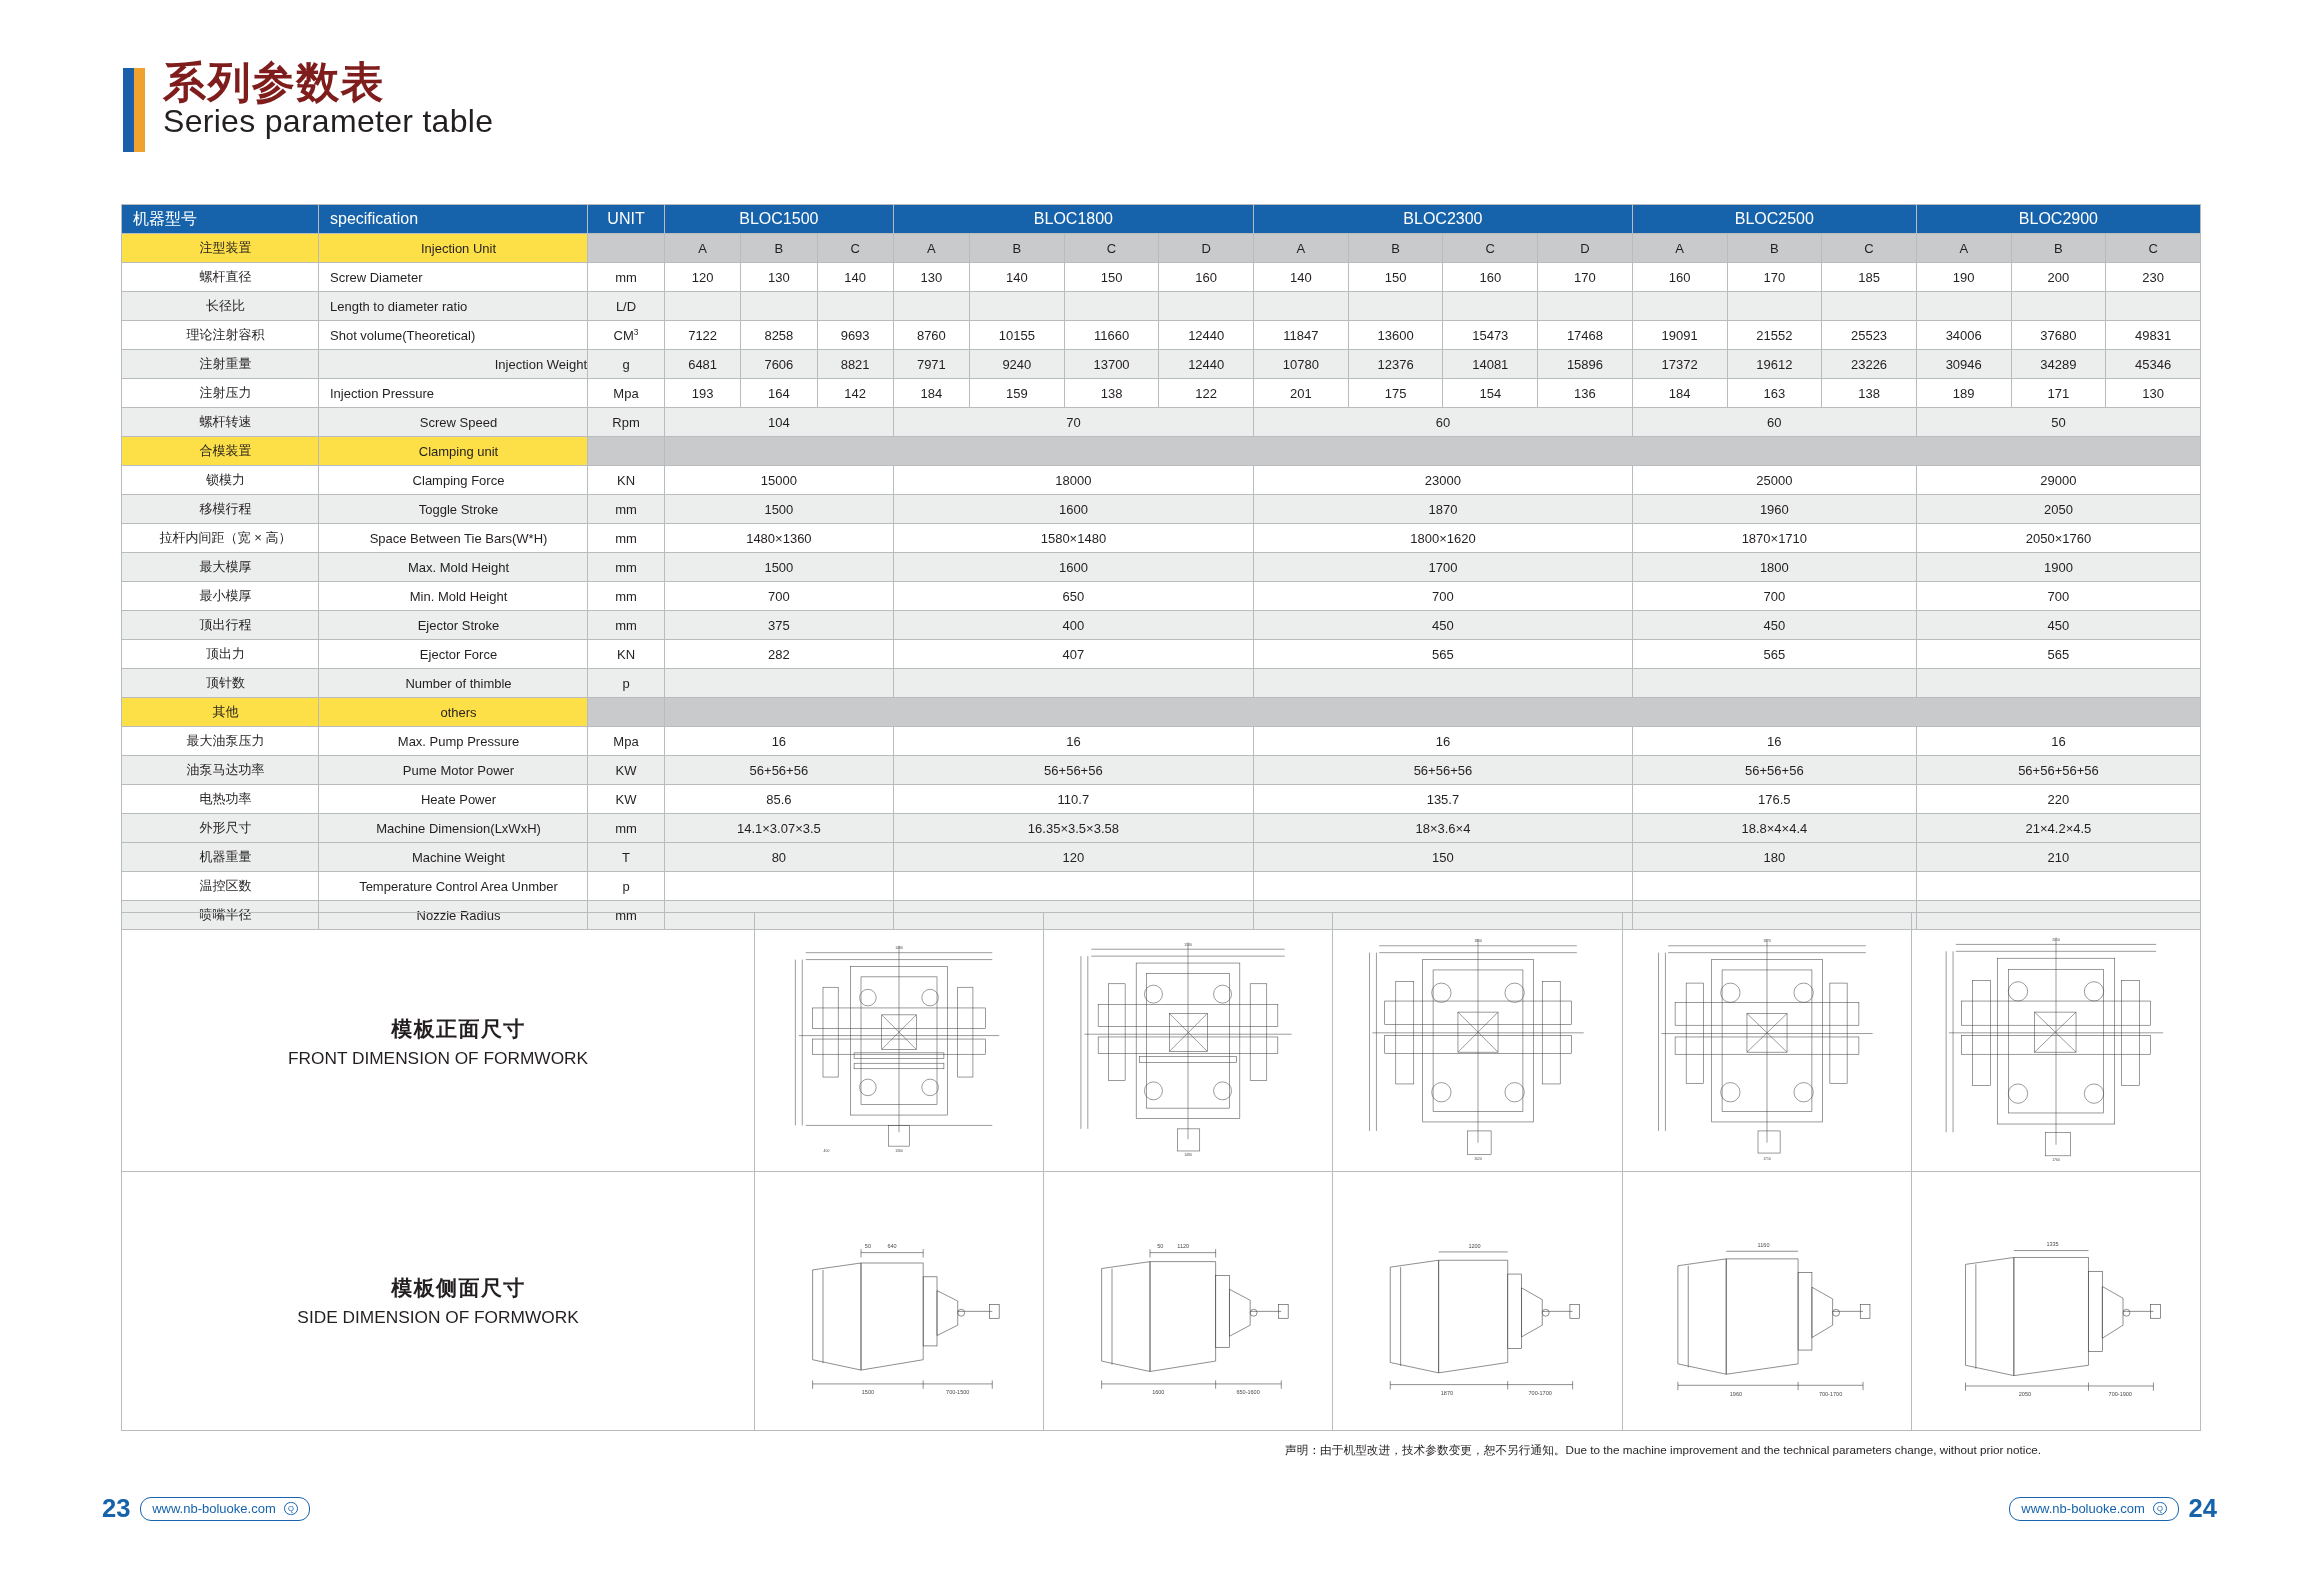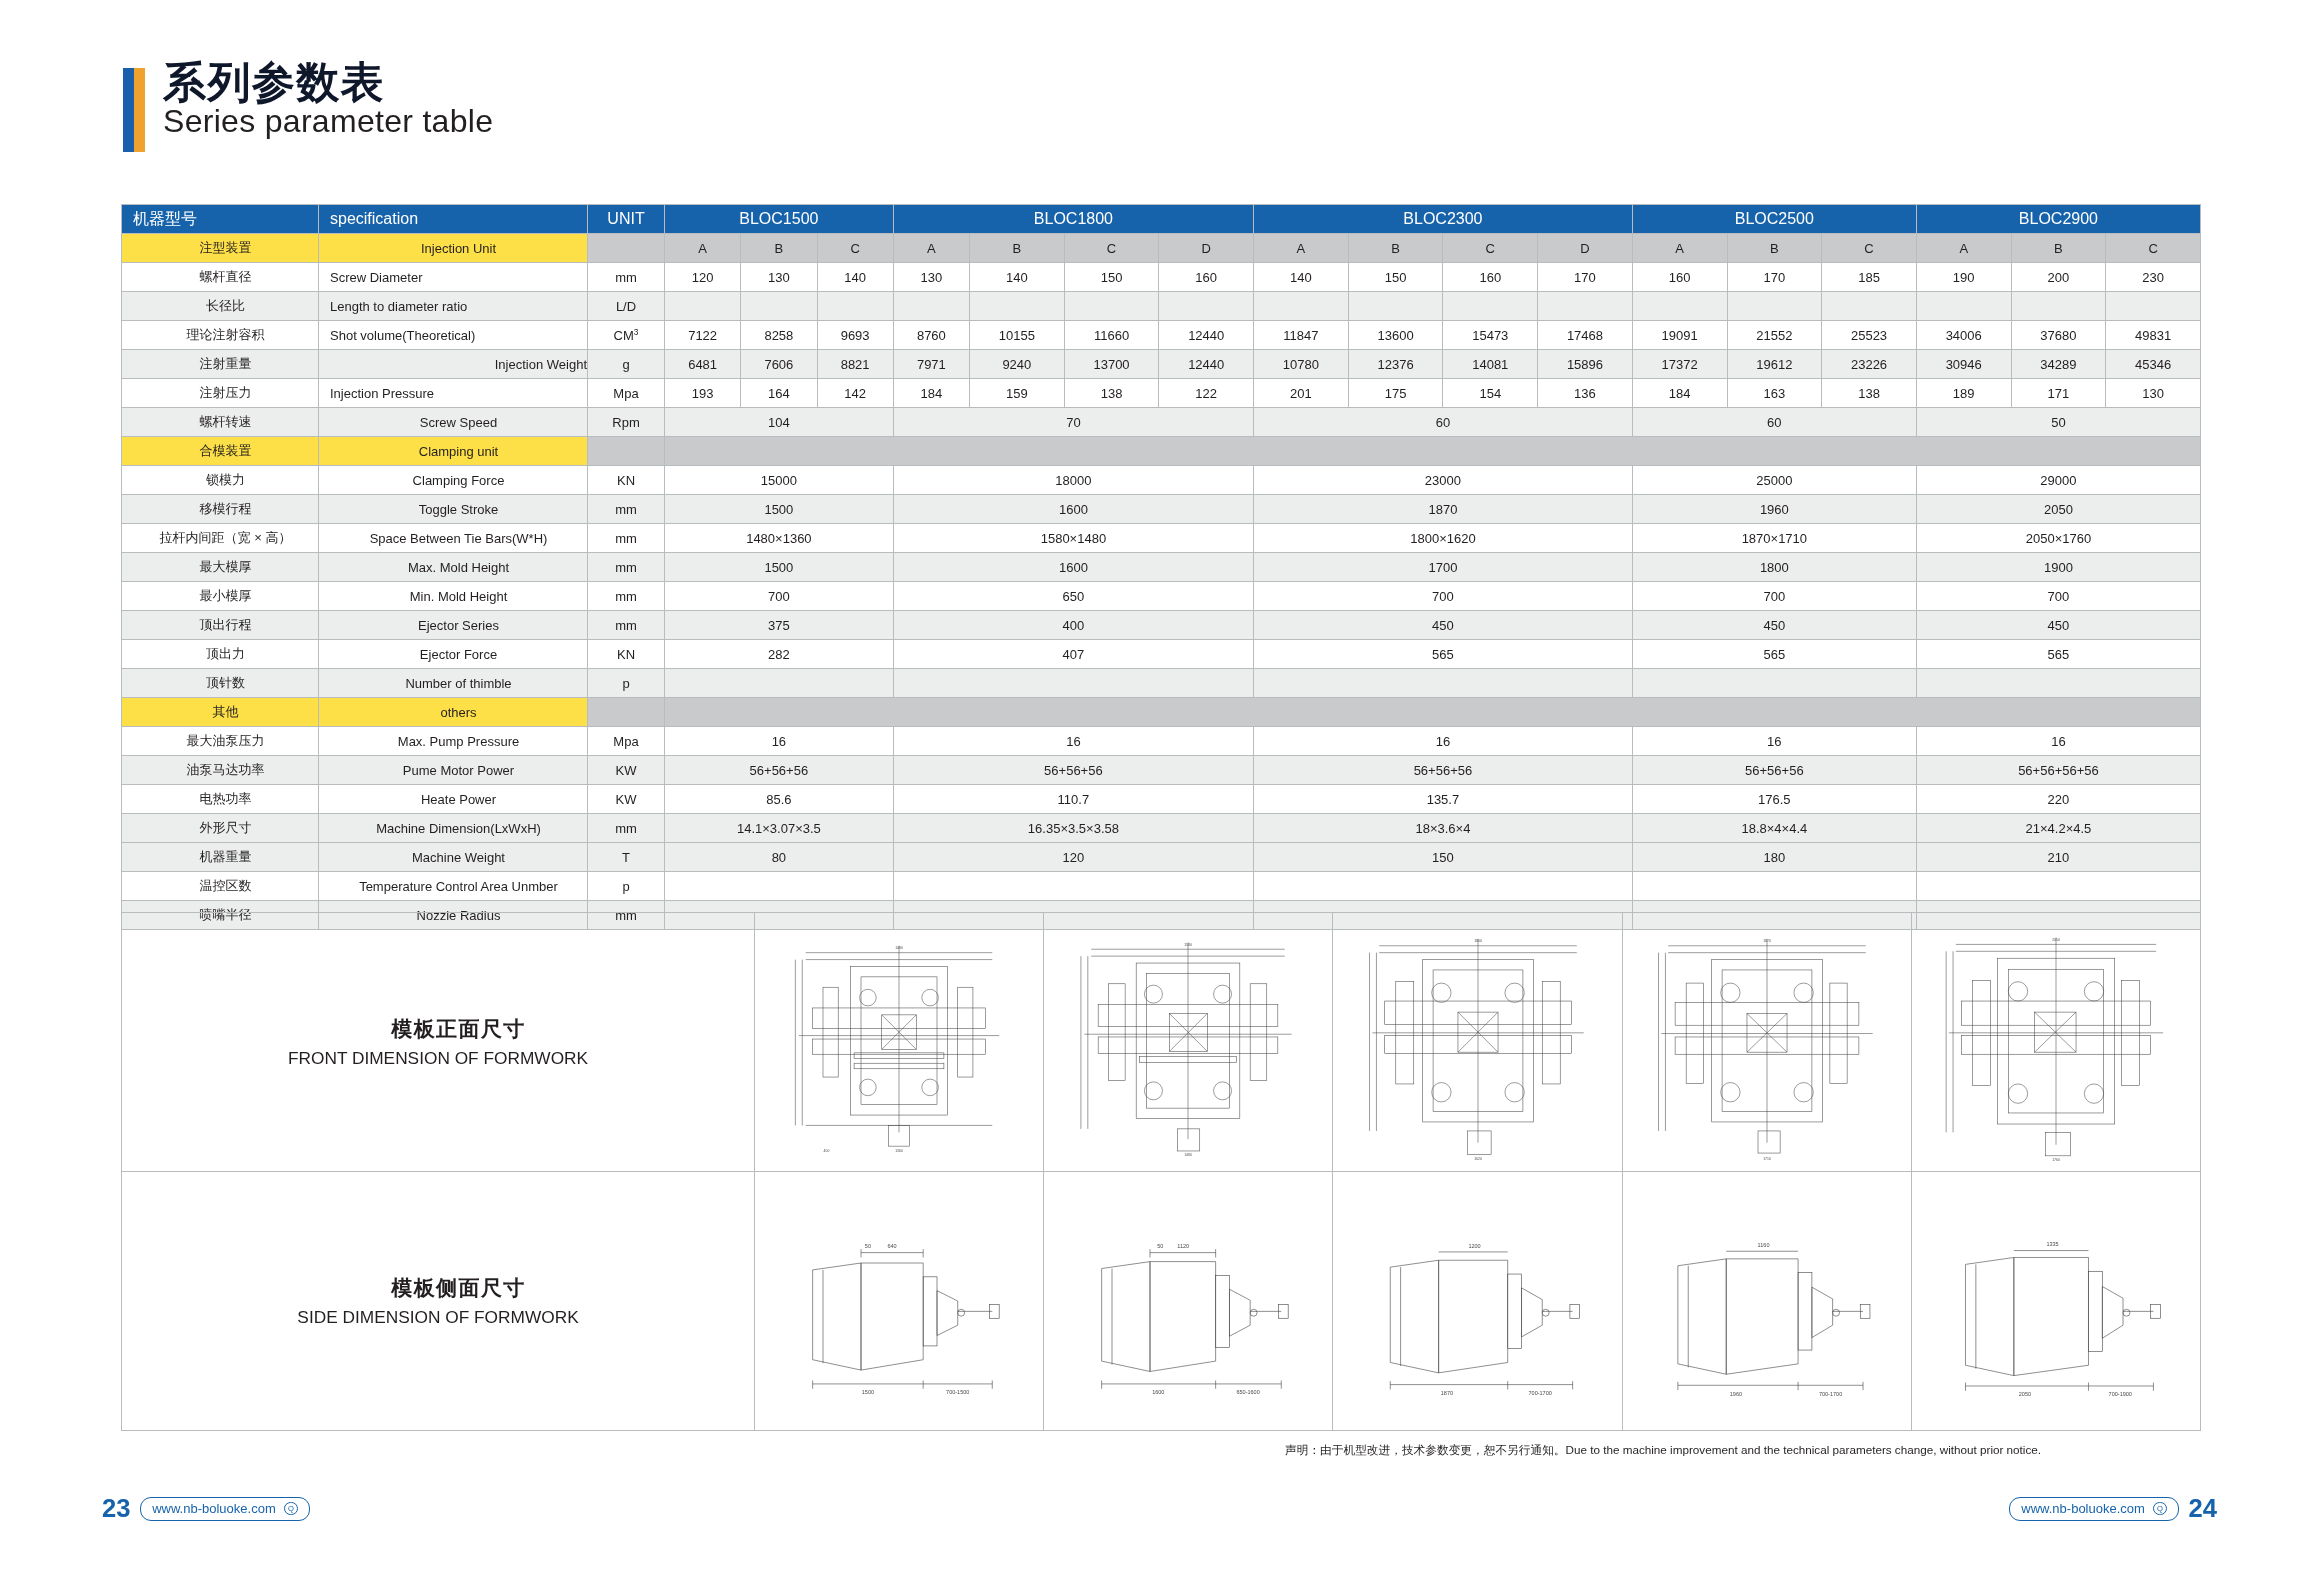--- a/index.html
+++ b/index.html
@@ -12,21 +12,21 @@
   }
   .page{position:relative;width:2319px;height:1584px;overflow:hidden;}
 
   
   .title-wrap{position:absolute;left:123px;top:61px;display:flex;align-items:flex-start;}
   .title-bars{display:flex;margin-right:18px;margin-top:7px;}
   .title-bars span{display:block;width:11px;height:84px;}
   .bar-blue{background:#1a5fab;}
   .bar-orange{background:#f0a22e;}
   .title-text{line-height:1;}
-  .title-cn{font-size:43px;font-weight:bold;letter-spacing:1.4px;color:#0f172a;}
+  .title-cn{font-size:43px;font-weight:bold;letter-spacing:1.4px;color:#7f1d1d;}
   .title-en{font-size:32px;font-weight:normal;color:#231f20;margin-top:1px;letter-spacing:0.3px;}
 
   
   table.spec{
     position:absolute;left:121px;top:204px;
     width:2080px;border-collapse:collapse;
     font-size:13px;
   }
   table.spec td, table.spec th{
     border:0.7px solid #b9bcbe;
@@ -292,21 +292,21 @@
           <td class="c-sp">Min. Mold Height</td>
           <td class="c-unit">mm</td>
           <td class="val" colspan="3">700</td>
           <td class="val" colspan="4">650</td>
           <td class="val" colspan="4">700</td>
           <td class="val" colspan="3">700</td>
           <td class="val" colspan="3">700</td>
         </tr>
         <tr class="row-alt">
           <td class="c-cn">顶出行程</td>
-          <td class="c-sp">Ejector Series</td>
+          <td class="c-sp">Ejector Stroke</td>
           <td class="c-unit">mm</td>
           <td class="val" colspan="3">375</td>
           <td class="val" colspan="4">400</td>
           <td class="val" colspan="4">450</td>
           <td class="val" colspan="3">450</td>
           <td class="val" colspan="3">450</td>
         </tr>
         <tr class="row-white">
           <td class="c-cn">顶出力</td>
           <td class="c-sp">Ejector Force</td>

